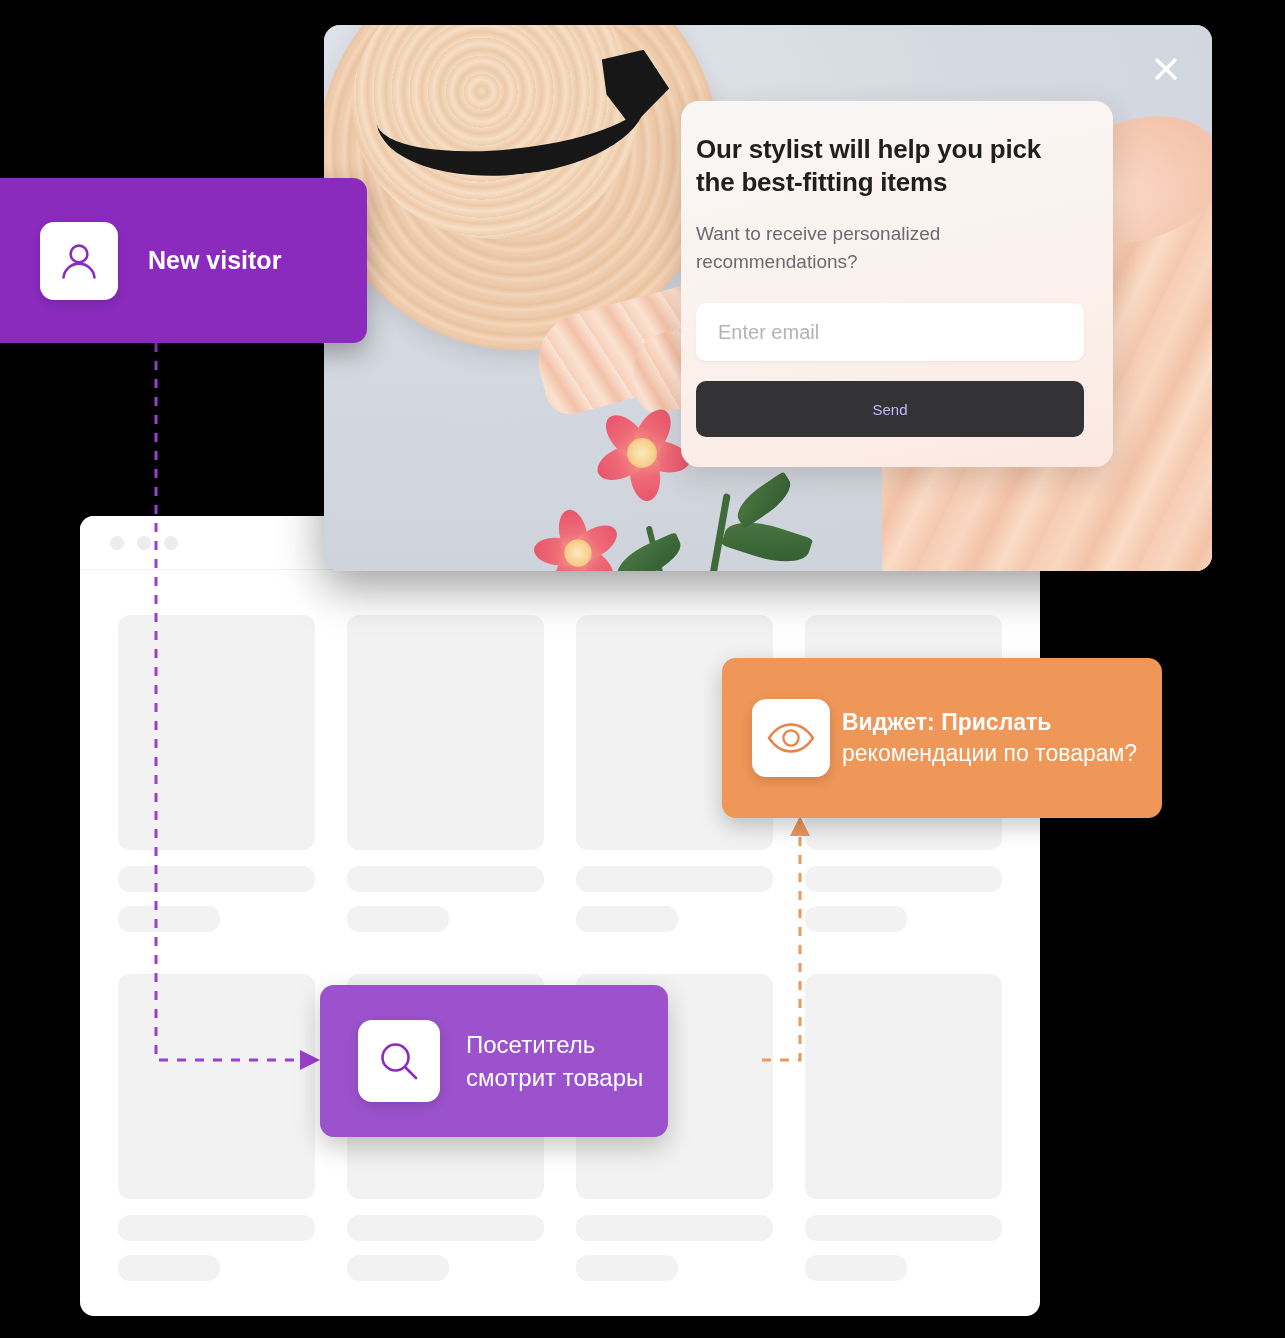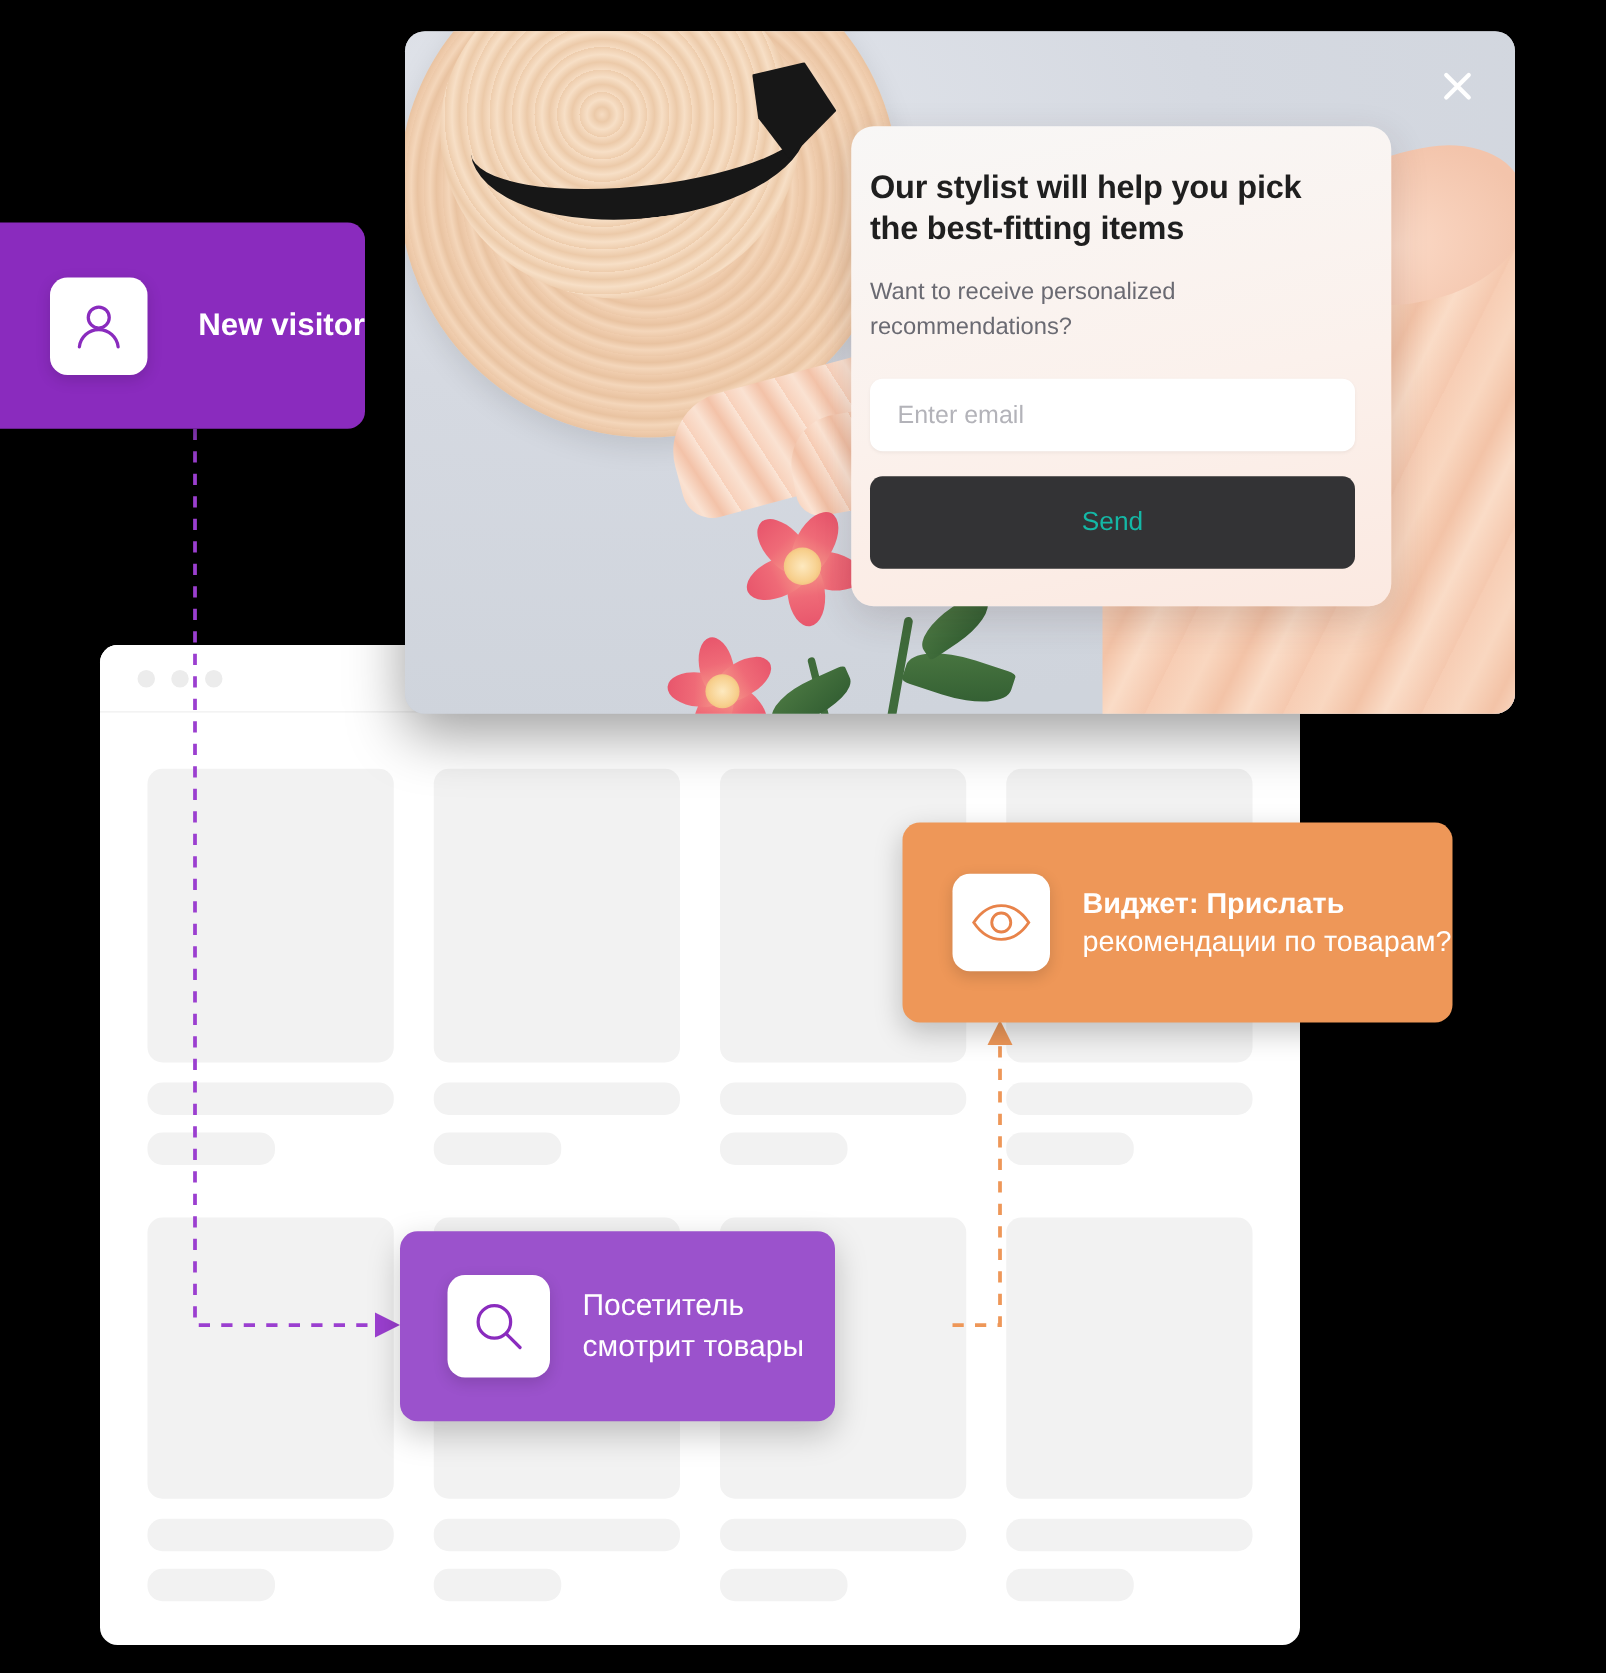--- a/index.html
+++ b/index.html
@@ -177,54 +177,54 @@
   }
   .email-input {
     margin-top: 28px; width: 100%; height: 58px;
     background: #ffffff; border: none; border-radius: 10px;
     padding: 0 22px; font-size: 20px; color: #2a2a2a;
     font-family: "Liberation Sans", sans-serif;
     box-shadow: 0 1px 3px rgba(0,0,0,.05);
   }
   .email-input::placeholder { color: #b3b3b9; }
   .send-btn {
-    margin-top: 20px; width: 100%; height: 74px;
-    background: #333335; color: #14b8a6; border: none; border-radius: 10px;
-    font-size: 21px; cursor: pointer;
+    margin-top: 20px; width: 100%; height: 56px;
+    background: #333335; color: #c4b5fd; border: none; border-radius: 10px;
+    font-size: 15px; cursor: pointer;
     font-family: "Liberation Sans", sans-serif;
   }
 
   
   .badge {
     position: absolute; display: flex; align-items: center;
     border-radius: 14px; color: #ffffff;
   }
   .badge .icon-tile {
     background: #ffffff; border-radius: 14px;
     display: flex; align-items: center; justify-content: center;
     flex: none;
     box-shadow: 0 4px 12px rgba(0,0,0,.14);
   }
   .badge .label { font-weight: normal; }
 
   #badge-new-visitor {
-    left: 0; top: 178px; width: 292px; height: 165px;
+    left: 0; top: 178px; width: 367px; height: 165px;
     background: #8A2BBE;
     border-radius: 0 14px 14px 0;
     box-shadow: 0 10px 26px rgba(0,0,0,.30);
-    padding-left: 40px; gap: 30px; justify-content: space-between;
+    padding-left: 40px; gap: 30px;
   }
   #badge-new-visitor .icon-tile { width: 78px; height: 78px; }
   #badge-new-visitor .label { font-size: 25px; font-weight: bold; }
 
   #badge-widget {
     left: 722px; top: 658px; width: 440px; height: 160px;
     background: #EE9758;
     box-shadow: 0 8px 22px rgba(0,0,0,.22);
-    padding-left: 40px; gap: 26px;
+    padding-left: 30px; gap: 12px;
   }
   #badge-widget .icon-tile { width: 78px; height: 78px; }
   #badge-widget .label { font-size: 23px; line-height: 1.36; }
   #badge-widget .label b { font-weight: bold; }
 
   #badge-browsing {
     left: 320px; top: 985px; width: 348px; height: 152px;
     background: #9B52CC;
     box-shadow: 0 10px 26px rgba(0,0,0,.22);
     padding-left: 38px; gap: 26px;

